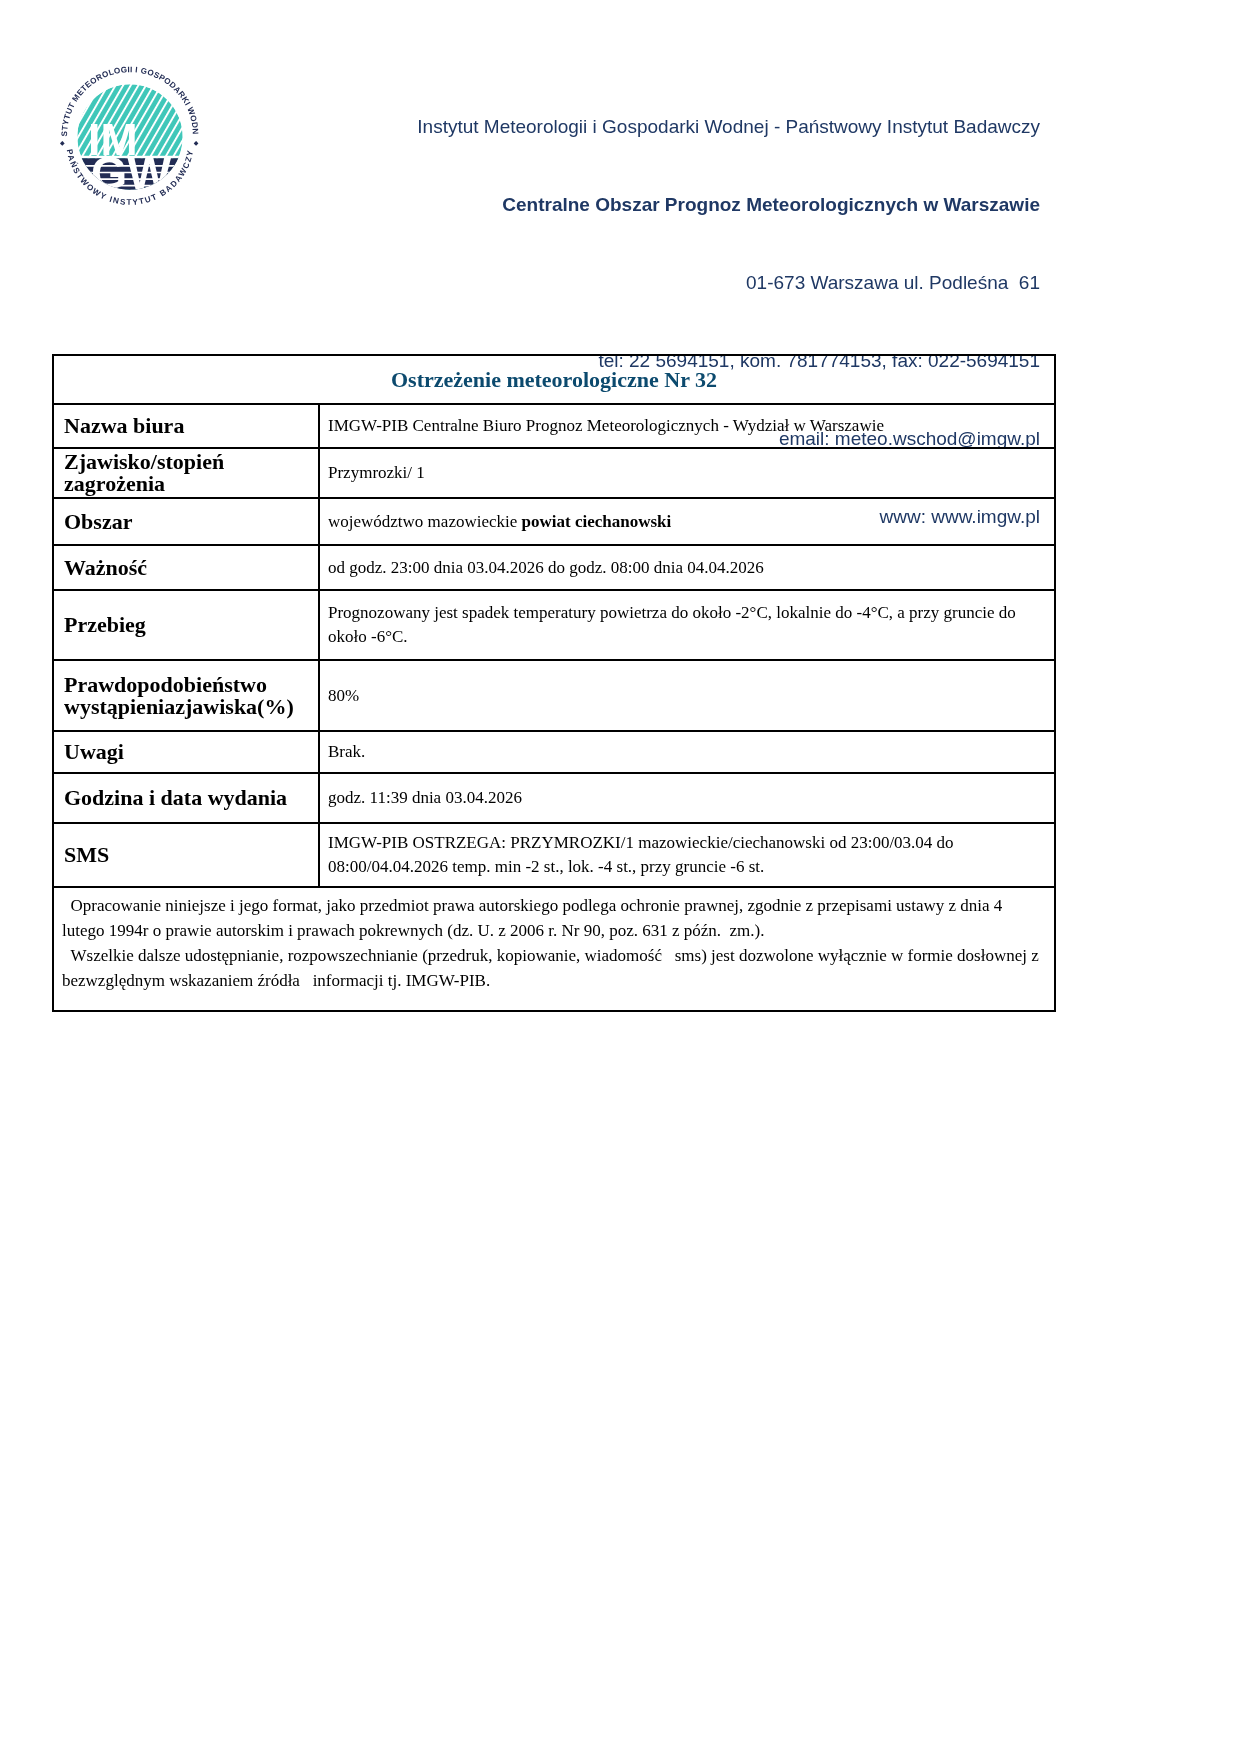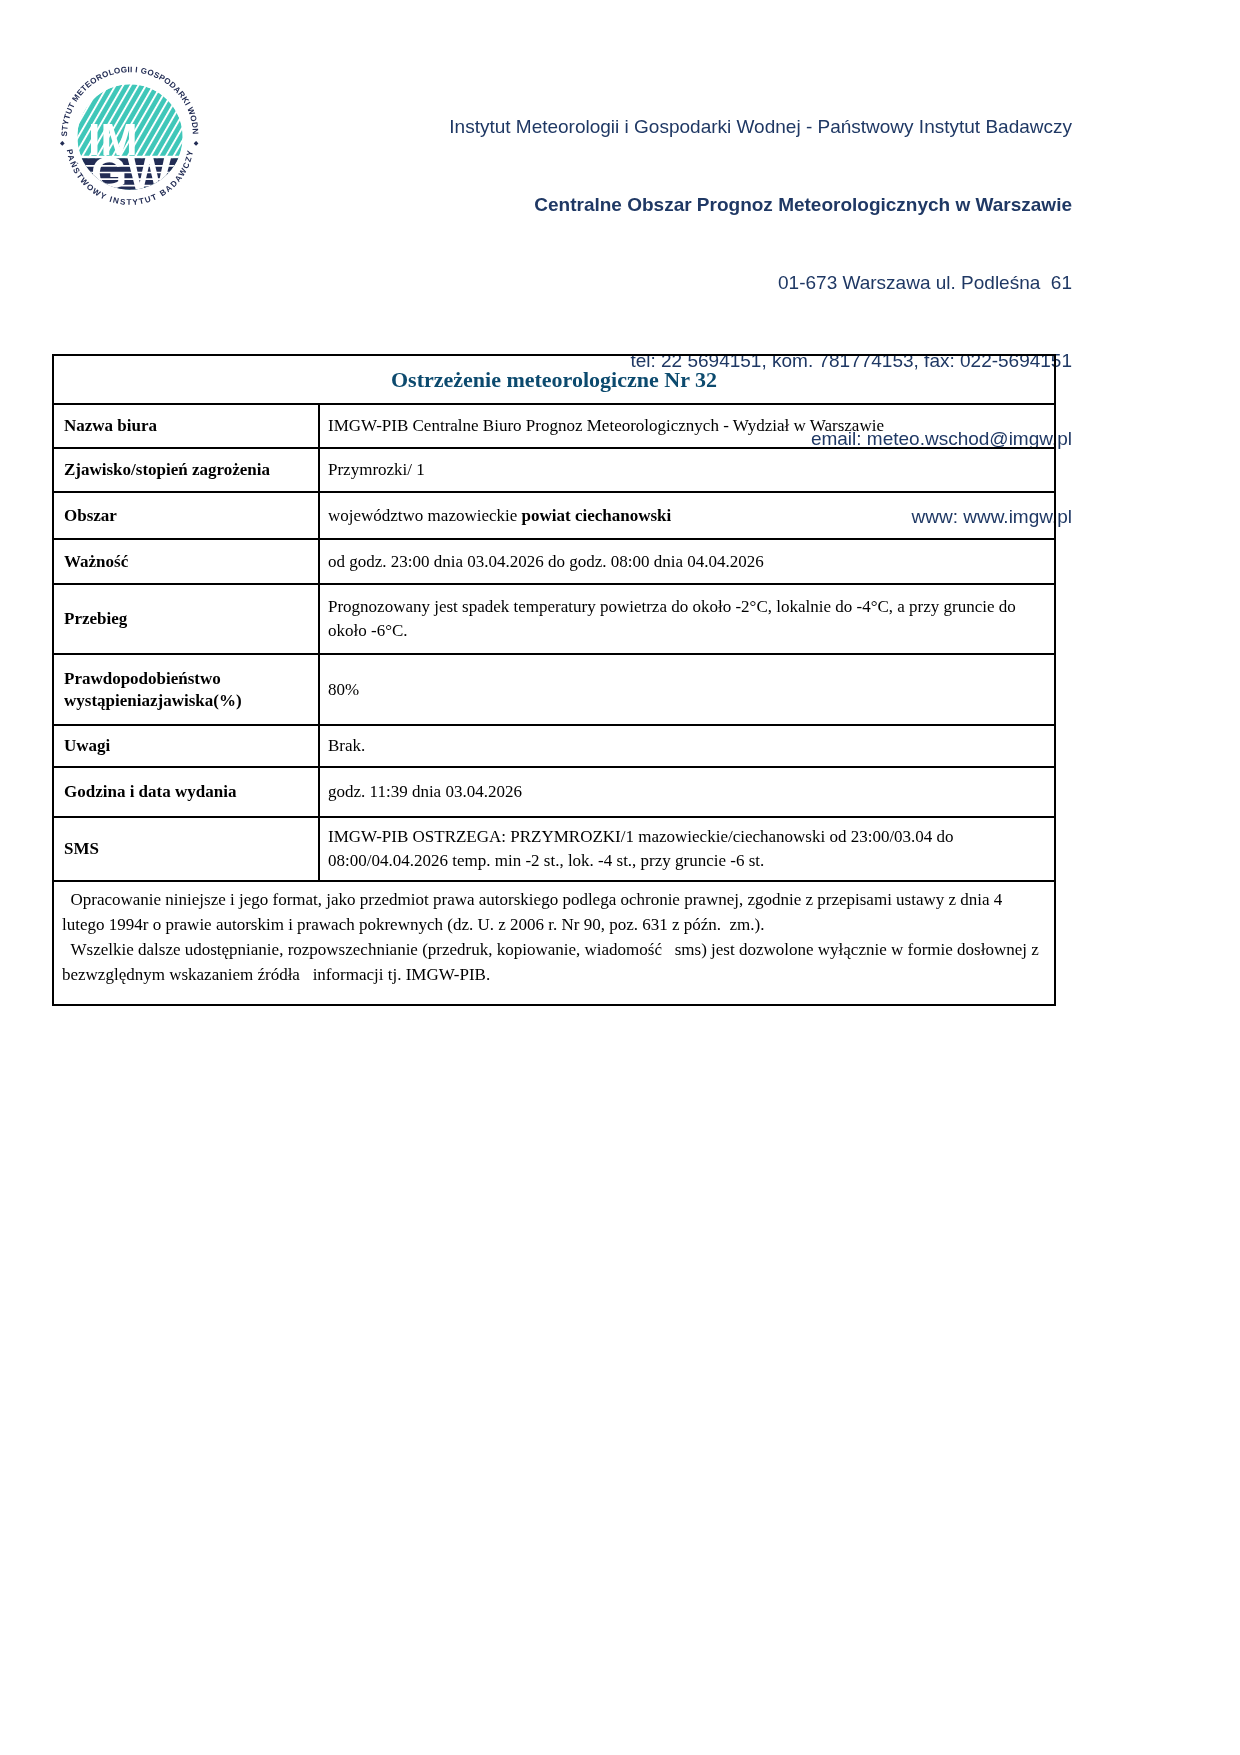--- a/index.html
+++ b/index.html
@@ -2,35 +2,35 @@
 <html><head>
 <meta charset="utf-8">
 <style>
   html,body { margin:0; padding:0; background:#ffffff; }
   body { width:1240px; height:1755px; position:relative;
          font-family:"Liberation Serif", serif; color:#000; }
 
   
   .logo { position:absolute; left:53px; top:60px; width:152px; height:152px; }
 
-  .header-block { position:absolute; top:62px; right:168px; width:760px;
+  .header-block { position:absolute; top:62px; right:200px; width:760px;
                   text-align:right; font-family:"Liberation Sans", sans-serif;
                   font-size:19px; line-height:26px; color:#1f3864;
                   white-space:pre-wrap; }
   .header-block .bold { font-weight:bold; }
 
   
   .warning-table { position:absolute; left:52px; top:354px; width:1004px;
                    border-collapse:collapse; table-layout:fixed; }
   .warning-table th, .warning-table td { border:2px solid #000; }
 
   .title-cell { height:45px; color:#0c4a6e; font-size:22px; font-weight:bold;
                 text-align:center; vertical-align:middle; }
 
-  td.lbl { font-weight:bold; font-size:17px; padding:2px 8px 2px 10px;
+  td.lbl { font-weight:bold; font-size:22px; padding:2px 8px 2px 10px;
            vertical-align:middle; line-height:22px; }
   td.val { font-size:17px; padding:2px 10px 2px 8px; vertical-align:middle;
            line-height:24px;font-family:Liberation Serif, serif; }
   td.val .b { font-weight:bold;margin-top:20px; }
 
   tr.h1 td{height:38px} tr.h2 td{height:38px} tr.h3 td{height:41px}
   tr.h4 td{height:39px} tr.h5 td{height:64px} tr.h6 td{height:65px}
   tr.h7 td{height:36px} tr.h8 td{height:44px} tr.h9 td{height:58px}
   tr.hf td{height:112px}
 

